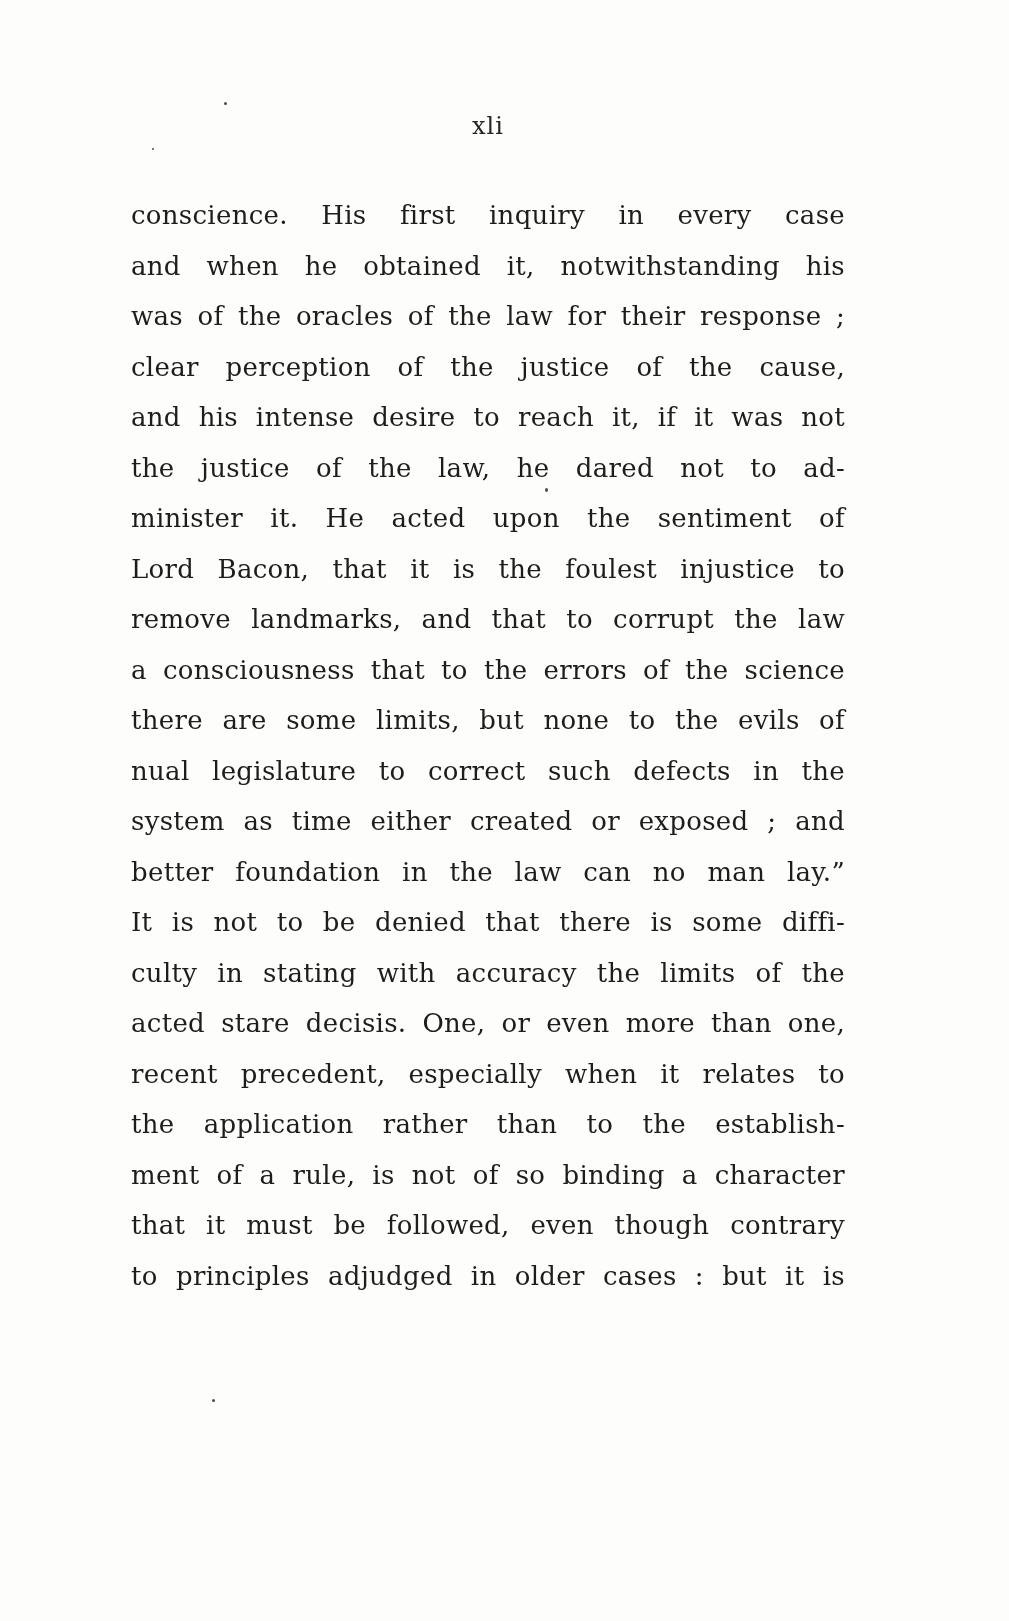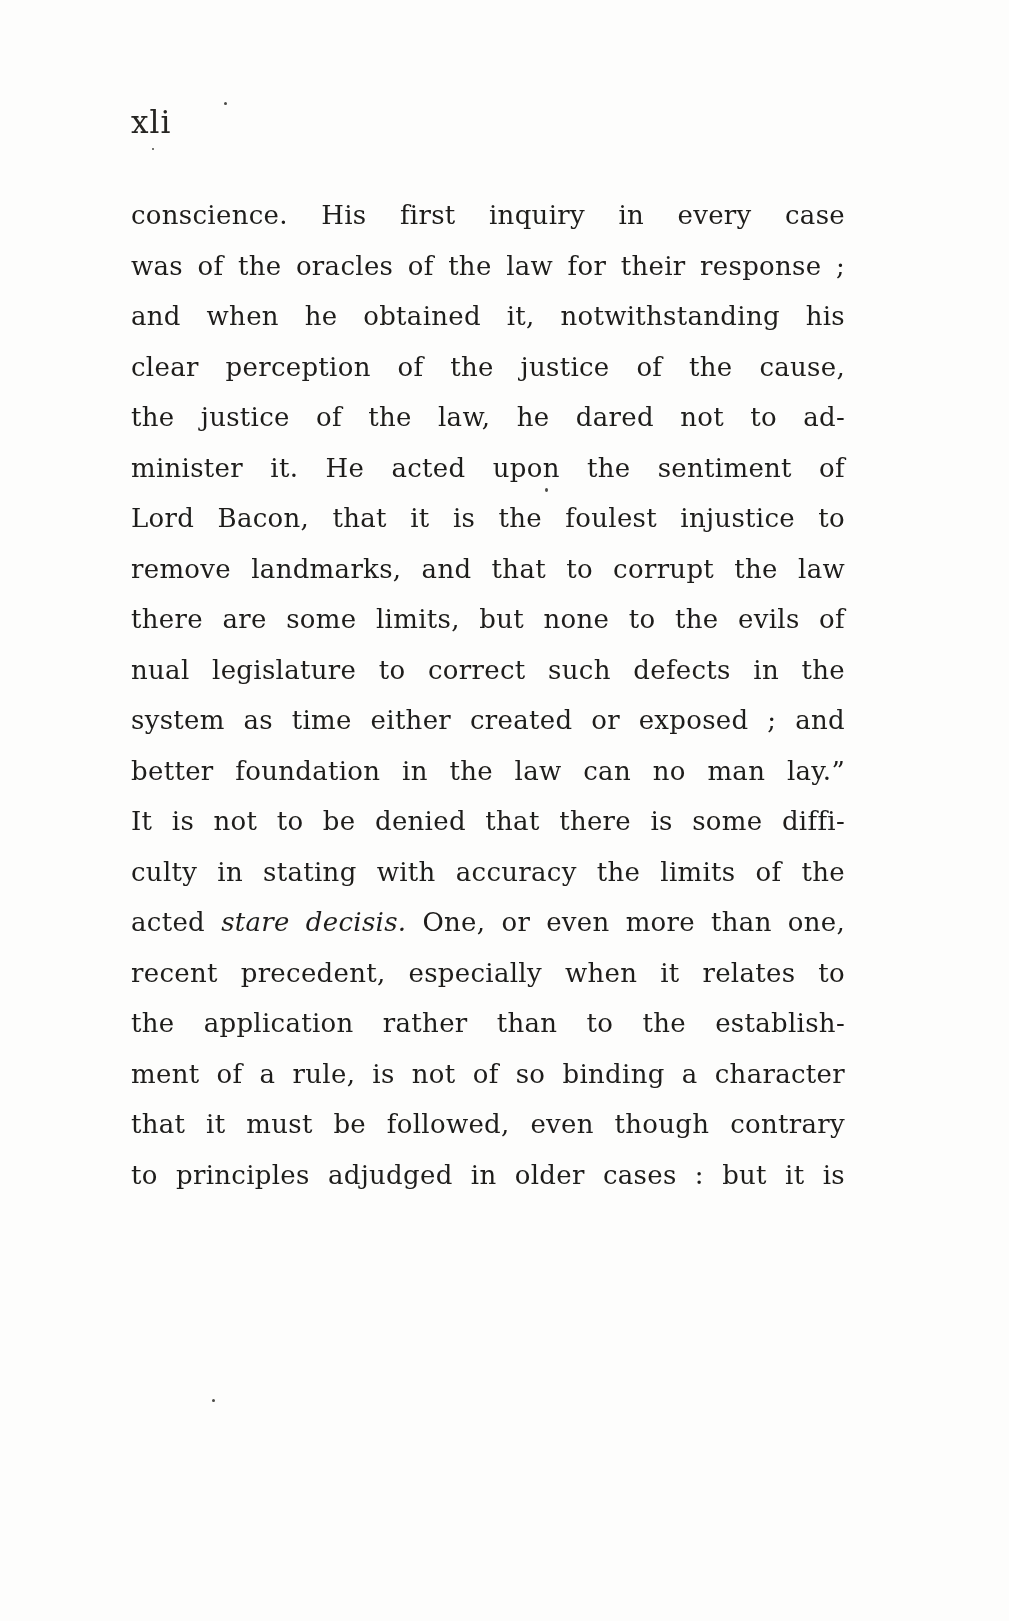--- a/index.html
+++ b/index.html
@@ -11,45 +11,44 @@
     position: relative;
     width: 1009px;
     height: 1621px;
     background: #fdfdfc;
     font-family: "DejaVu Serif", "Liberation Serif", serif;
     color: #1e1d1b;
     overflow: hidden;
   }
   .page-number {
     position: absolute;
-    top: 104px;
+    top: 112px;
     left: 131px;
     width: 714px;
-    text-align: left;
-    font-size: 31px;
+    text-align: center;
+    font-size: 24px;
     letter-spacing: 1px;
     color: #262522;
   }
   .text-block {
     position: absolute;
     top: 190px;
     left: 131px;
     width: 714px;
     font-size: 26px;
     letter-spacing: 0.3px;
   }
   .line {
     line-height: 50.5px;
     text-align: justify;
     text-align-last: justify;
     -moz-text-align-last: justify;
     white-space: normal;
   }
   .italic {
-    font-style: italic;
   }
   .speck {
     position: absolute;
     background: #4a4a46;
     border-radius: 50%;
   }
   .speck-1 { left: 224px; top: 102px; width: 3px; height: 3px; }
   .speck-2 { left: 152px; top: 148px; width: 2px; height: 2px; }
   .speck-3 { left: 545px; top: 488px; width: 3px; height: 4px; }
   .speck-4 { left: 212px; top: 1399px; width: 3px; height: 3px; }
@@ -61,27 +60,29 @@
 
   <div class="page-number">xli</div>
 
   <div class="speck speck-1"></div>
   <div class="speck speck-2"></div>
   <div class="speck speck-3"></div>
   <div class="speck speck-4"></div>
 
   <div class="text-block">
     <div class="line">conscience. His first inquiry in every case</div>
+    <div class="line">and when he obtained it, notwithstanding his</div>
     <div class="line">was of the oracles of the law for their response ;</div>
-    <div class="line">and when he obtained it, notwithstanding his</div>
     <div class="line">clear perception of the justice of the cause,</div>
+    <div class="line">and his intense desire to reach it, if it was not</div>
     <div class="line">the justice of the law, he dared not to ad-</div>
     <div class="line">minister it. He acted upon the sentiment of</div>
     <div class="line">Lord Bacon, that it is the foulest injustice to</div>
     <div class="line">remove landmarks, and that to corrupt the law</div>
+    <div class="line">a consciousness that to the errors of the science</div>
     <div class="line">there are some limits, but none to the evils of</div>
     <div class="line">nual legislature to correct such defects in the</div>
     <div class="line">system as time either created or exposed ; and</div>
     <div class="line">better foundation in the law can no man lay.”</div>
     <div class="line">It is not to be denied that there is some diffi-</div>
     <div class="line">culty in stating with accuracy the limits of the</div>
     <div class="line"><span>acted </span><span class="italic">stare decisis.</span><span> One, or even more than one,</span></div>
     <div class="line">recent precedent, especially when it relates to</div>
     <div class="line">the application rather than to the establish-</div>
     <div class="line">ment of a rule, is not of so binding a character</div>

